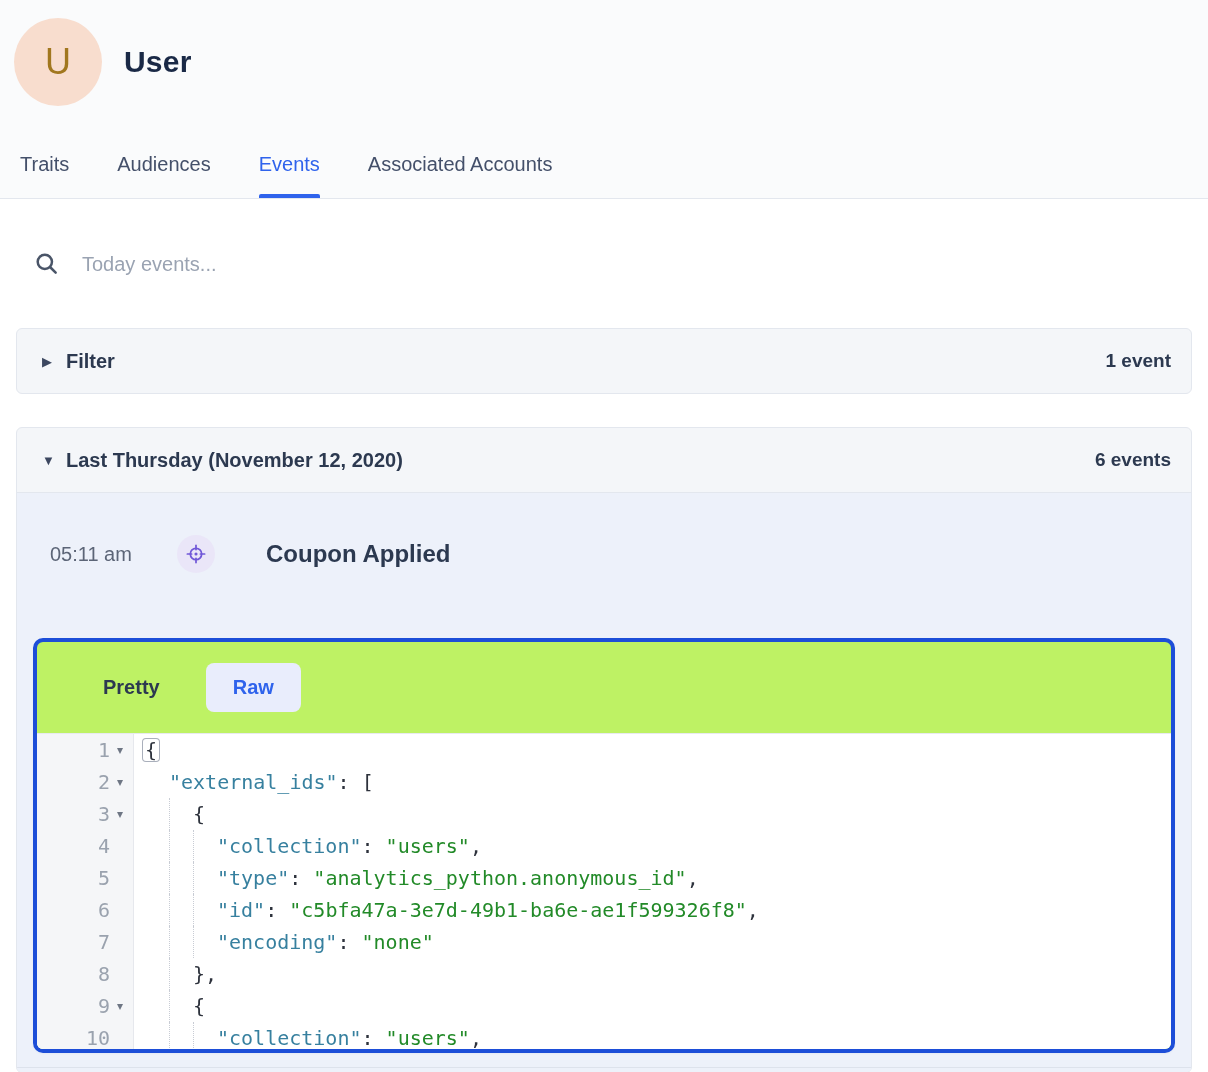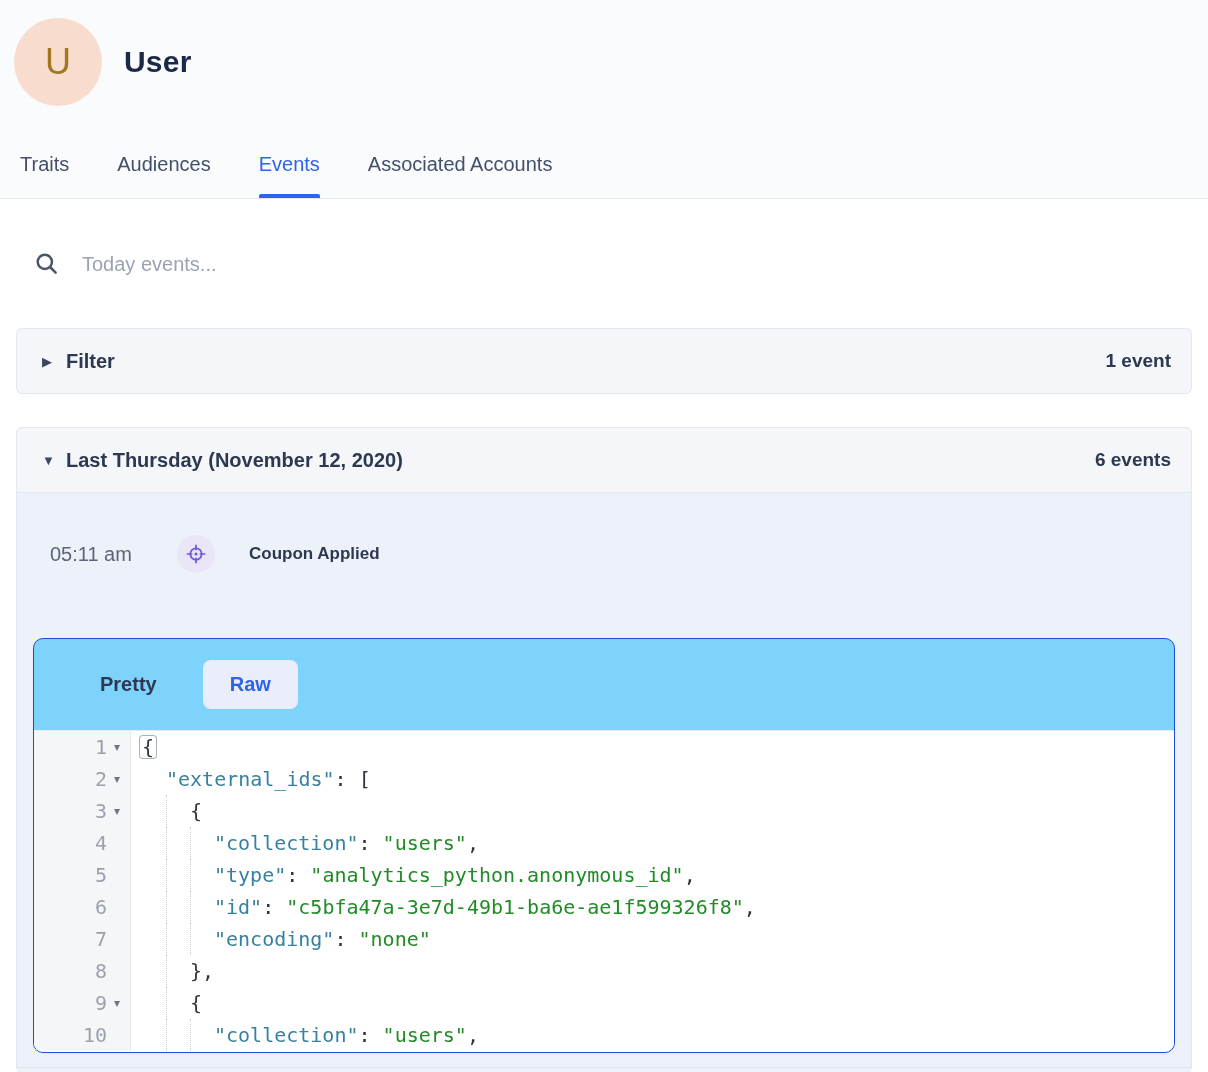--- a/index.html
+++ b/index.html
@@ -40,24 +40,24 @@
   .day-card.expanded .day-head{height:65px;border-bottom:1px solid var(--border);}
   .caret{width:16px;color:#3c4760;font-size:13px;line-height:1;}
   .day-title{margin-left:8px;font-size:20px;font-weight:700;color:var(--dark);}
   .day-count{margin-left:auto;font-size:19px;font-weight:600;color:var(--dark);}
   .day-body{background:#edf1fa;height:580px;}
   
   .event-row{height:122px;display:flex;align-items:center;padding-left:33px;cursor:pointer;}
   .ev-time{font-size:20px;color:#5c6577;width:113px;}
   .ev-icon{width:38px;height:38px;border-radius:50%;background:#eae6f8;margin-left:14px;
     display:flex;align-items:center;justify-content:center;}
-  .ev-name{margin-left:34px;font-size:17px;font-weight:600;color:var(--dark);}
+  .ev-name{margin-left:51px;font-size:24px;font-weight:600;color:var(--dark);}
   
-  .code-card{margin:23px 16px 0 16px;height:415px;background:#7dd3fc;border-radius:10px;
-    border:1px solid #1d4ed8;overflow:hidden;box-shadow:0 1px 2px rgba(40,50,80,.04);}
+  .code-card{margin:23px 16px 0 16px;height:415px;background:#bef264;border-radius:10px;
+    border:4px solid #1d4ed8;overflow:hidden;box-shadow:0 1px 2px rgba(40,50,80,.04);}
   .vtabs{height:92px;display:flex;align-items:center;padding-left:39px;
     border-bottom:1px solid #e8eaf0;}
   .vtab{font-size:20px;font-weight:600;color:var(--dark);background:none;border:none;
     cursor:pointer;font-family:inherit;padding:13px 27px;border-radius:8px;}
   .vtab.active{color:var(--accent);background:#e9edfc;margin-left:19px;}
   
   .editor{height:322px;overflow:hidden;background:#fff;
     font-family:"DejaVu Sans Mono","Liberation Mono",monospace;font-size:20px;}
   .code-line{display:flex;height:32px;line-height:32px;white-space:pre;}
   .gutter-cell{flex:0 0 97px;display:flex;justify-content:flex-end;align-items:center;

